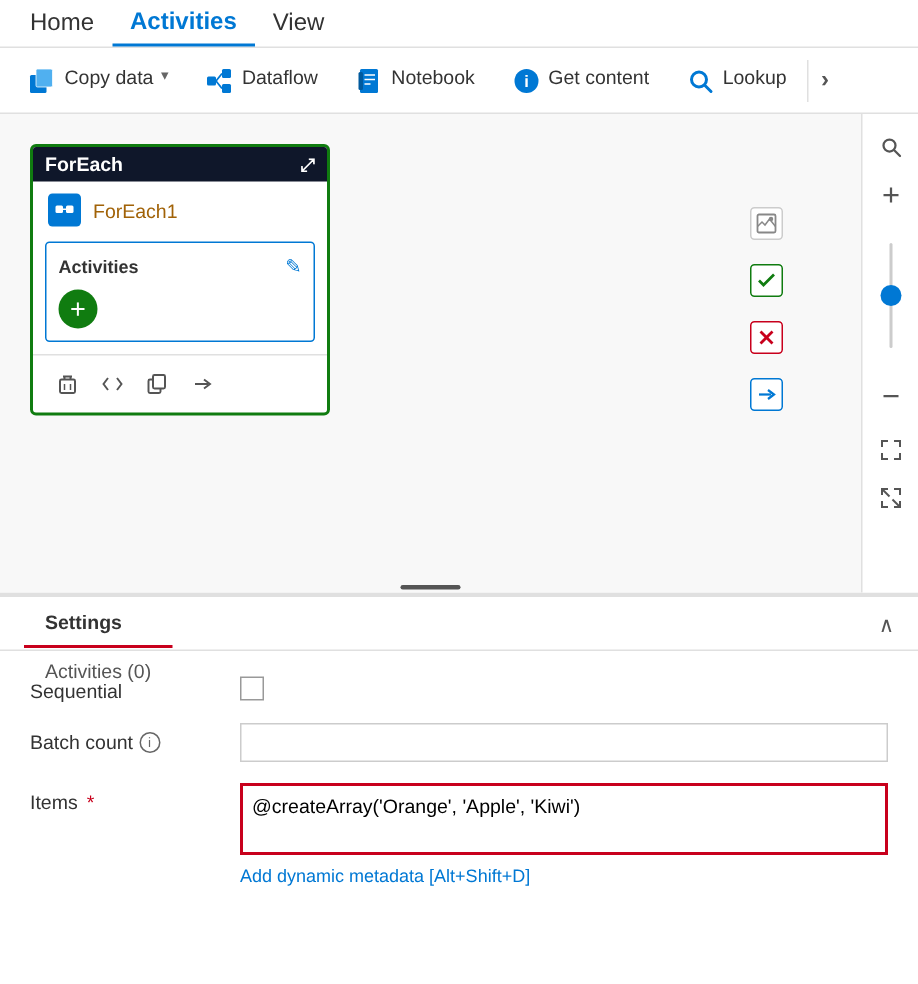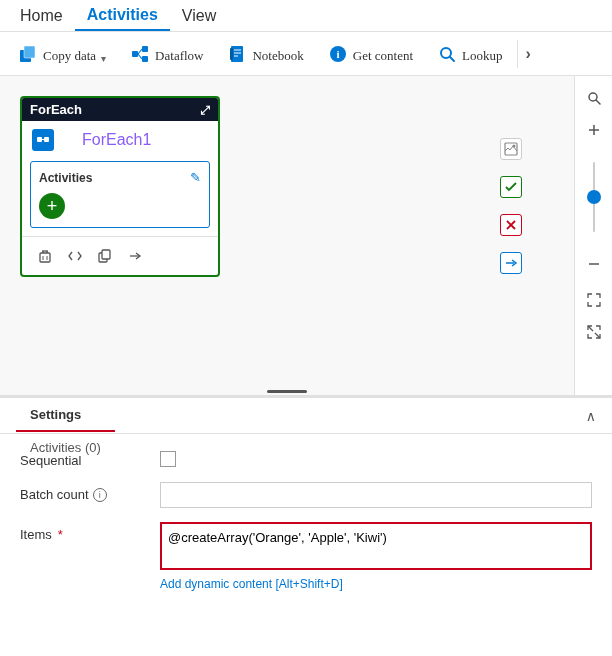--- a/index.html
+++ b/index.html
@@ -2,33 +2,33 @@
 <html><head>
   <meta charset="utf-8">
   <style>
     * { box-sizing: border-box; margin: 0; padding: 0; }
     body { font-family: 'Segoe UI', Arial, sans-serif; font-size: 13px; background: #fff; width: 612px; height: 656px; overflow: hidden; }
     .nav-item { padding: 0 12px; height: 100%; display: flex; align-items: center; cursor: pointer; font-size: 16px; color: #333; }
     .nav-item.active { border-bottom: 2px solid #0078d4; color: #0078d4; font-weight: 600; }
 
     
     .toolbar { display: flex; align-items: center; height: 44px; border-bottom: 1px solid #e0e0e0; padding: 0 8px; gap: 4px; background: #fff; }
-    .toolbar-btn { display: flex; align-items: flex-end; gap: 5px; padding: 5px 10px; cursor: pointer; border-radius: 2px; font-size: 13px; color: #333; font-family: Liberation Serif, serif; }
+    .toolbar-btn { display: flex; align-items: flex-start; gap: 5px; padding: 5px 10px; cursor: pointer; border-radius: 2px; font-size: 13px; color: #333; }
     .toolbar-icon { width: 20px; height: 20px; display: flex; align-items: center; justify-content: center; }
     .toolbar-chevron { font-size: 10px; color: #666; }
     .toolbar-more { padding: 5px 8px; border-left: 1px solid #e0e0e0; cursor: pointer; }
 
     
     .foreach-container { border: 2px solid #107c10; border-radius: 4px; width: 200px; background: #fff; position: relative; }
     .foreach-header { background: #0f172a; color: #fff; padding: 4px 8px; font-size: 13px; font-weight: 600; display: flex; align-items: center; justify-content: space-between; border-radius: 2px 2px 0 0; }
     .foreach-header-icon { font-size: 12px; }
     .foreach-item-row { display: flex; align-items: center; gap: 8px; padding: 8px 10px 4px 10px; }
     .foreach-item-icon { width: 22px; height: 22px; background: #0078d4; border-radius: 3px; display: flex; align-items: center; justify-content: center; }
     .foreach-item-icon svg { fill: #fff; }
-    .foreach-item-label { font-size: 16px; color: #8b5cf6; margin-left: 20px; }
+    .foreach-item-label { font-size: 13px; color: #a16207; }
     .activities-inner { border: 1px solid #0078d4; margin: 6px 8px 8px 8px; border-radius: 3px; padding: 8px; }
     .activities-inner-header { display: flex; align-items: center; justify-content: space-between; }
     .activities-inner-title { font-size: 12px; font-weight: 600; color: #333; }
     .activities-inner-edit { color: #0078d4; cursor: pointer; font-size: 13px; }
     .activities-no { font-size: 11px; color: #666; margin-top: 2px; }
     .add-btn { width: 26px; height: 26px; background: #107c10; border-radius: 50%; color: #fff; display: flex; align-items: center; justify-content: center; cursor: pointer; font-size: 18px; margin-top: 8px; }
 
     
     .foreach-actions { display: flex; align-items: center; gap: 4px; padding: 6px 10px; border-top: 1px solid #e0e0e0; }
     .action-icon-btn { width: 26px; height: 26px; display: flex; align-items: center; justify-content: center; cursor: pointer; color: #555; border-radius: 2px; }
@@ -308,17 +308,17 @@
       </div>
     </div>
 
     <div class="form-row">
       <div class="form-label">
         <span>Items</span>
         <span class="required" style="color:#c8001c; margin-left:2px;">*</span>
       </div>
       <div class="form-control">
         <textarea class="textarea-input" style="">@createArray('Orange', 'Apple', 'Kiwi')</textarea>
-        <a class="dynamic-link">Add dynamic content [Alt+Shift+D]</a>
+        <a class="dynamic-link">Add dynamic metadata [Alt+Shift+D]</a>
       </div>
     </div>
   </div>
 </div>
 
 </body></html>

